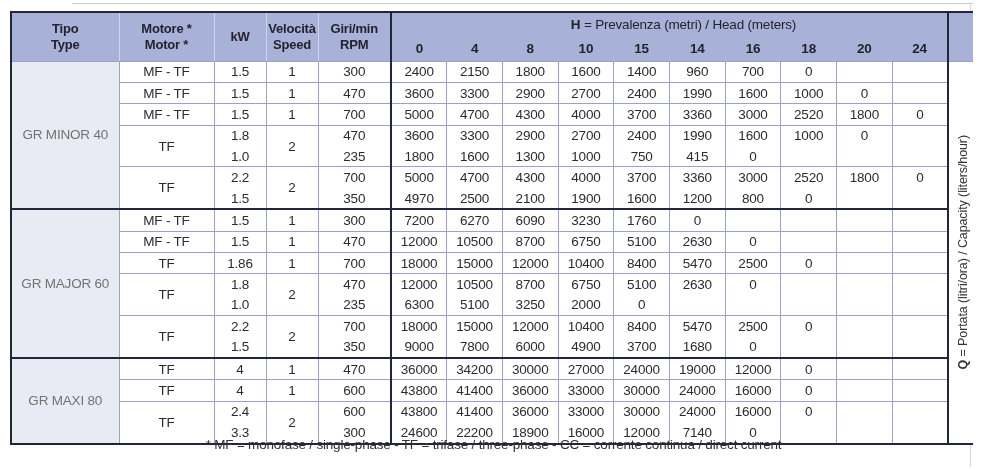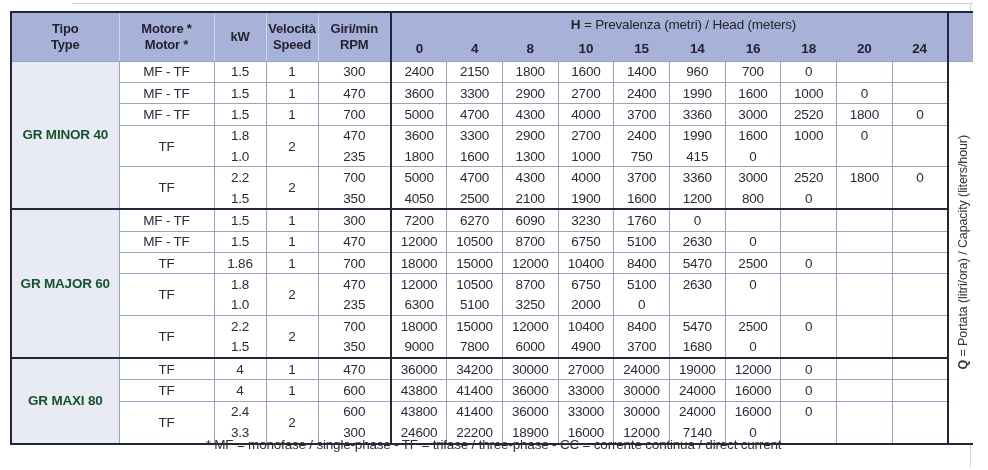--- a/index.html
+++ b/index.html
@@ -36,21 +36,21 @@
   .perf th.hv{border-left:none;font-size:13.5px;}
   .perf th.qhead{border-left:2px solid var(--dark);}
   .heavy-left{border-left:2px solid var(--dark) !important;}
 
   
   .perf tbody td{
     height:20.4px;font-size:13.5px;color:var(--txt);
     border-left:1px solid var(--thin);background:#fff;
     letter-spacing:-0.2px;
   }
-  .perf td.tipo{background:var(--lav);font-weight:bold;font-size:13.5px;color:#14532d;border-left:none;margin-left:20px;}
+  .perf td.tipo{background:var(--lav);font-weight:normal;font-size:13.5px;color:#737373;border-left:none;margin-left:20px;}
   .perf tr.mrow-start td{border-top:1px solid var(--thin);}
   .perf tr.sec-start td{border-top:2px solid var(--dark);}
   .perf td.qcell{border-left:2px solid var(--dark);background:#fff;}
   .qlabel{
     writing-mode:vertical-rl;transform:rotate(180deg);
     margin:0 auto;font-size:12.5px;color:#33333a;white-space:nowrap;letter-spacing:-0.1px;
   }
   .qlabel b{font-weight:bold;}
 
   .footnote{
@@ -217,21 +217,21 @@
           <td class="num">3700</td>
           <td class="num">3360</td>
           <td class="num">3000</td>
           <td class="num">2520</td>
           <td class="num">1800</td>
           <td class="num">0</td>
         </tr>
         <tr>
           <td class="kw">1.5</td>
           <td class="rpm">350</td>
-          <td class="num heavy-left">4050</td>
+          <td class="num heavy-left">4970</td>
           <td class="num">2500</td>
           <td class="num">2100</td>
           <td class="num">1900</td>
           <td class="num">1600</td>
           <td class="num">1200</td>
           <td class="num">800</td>
           <td class="num">0</td>
           <td class="num"></td>
           <td class="num"></td>
         </tr>

